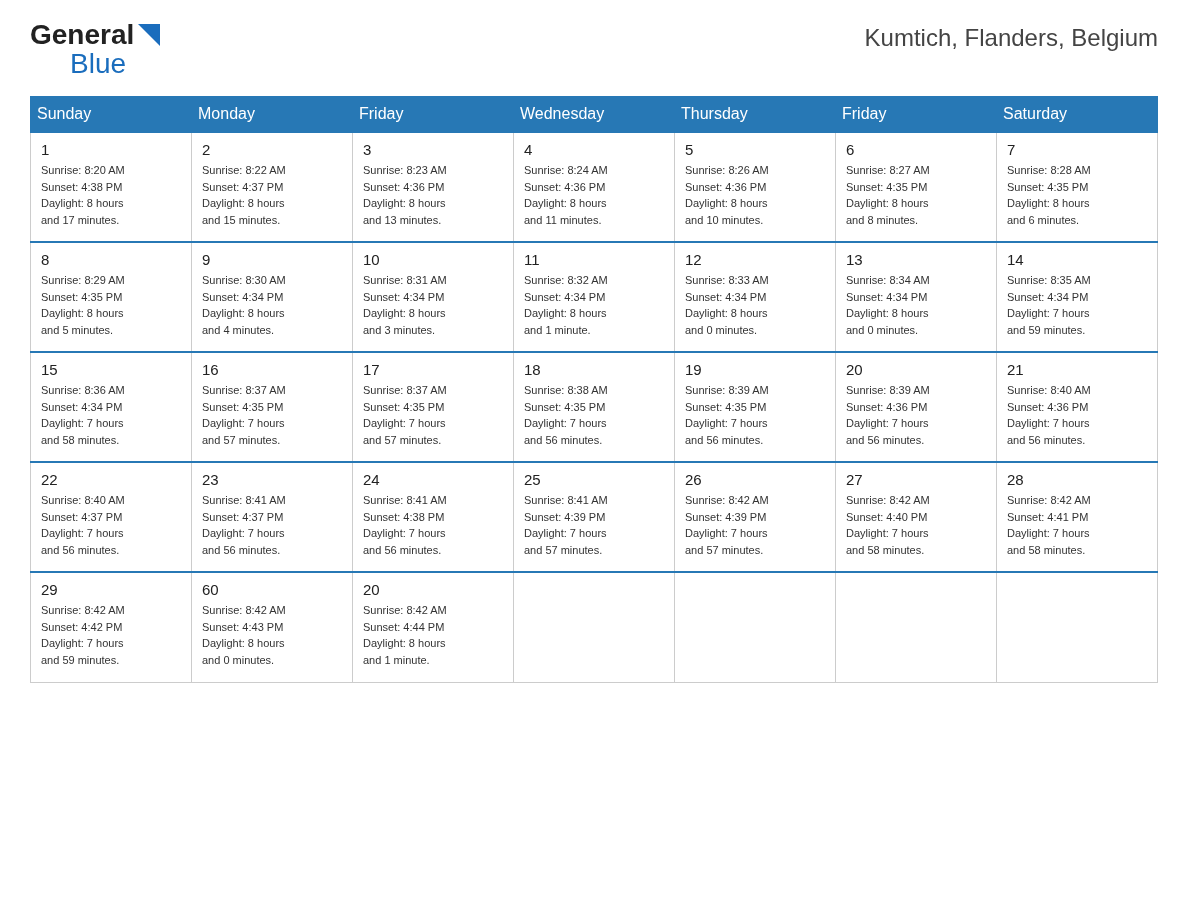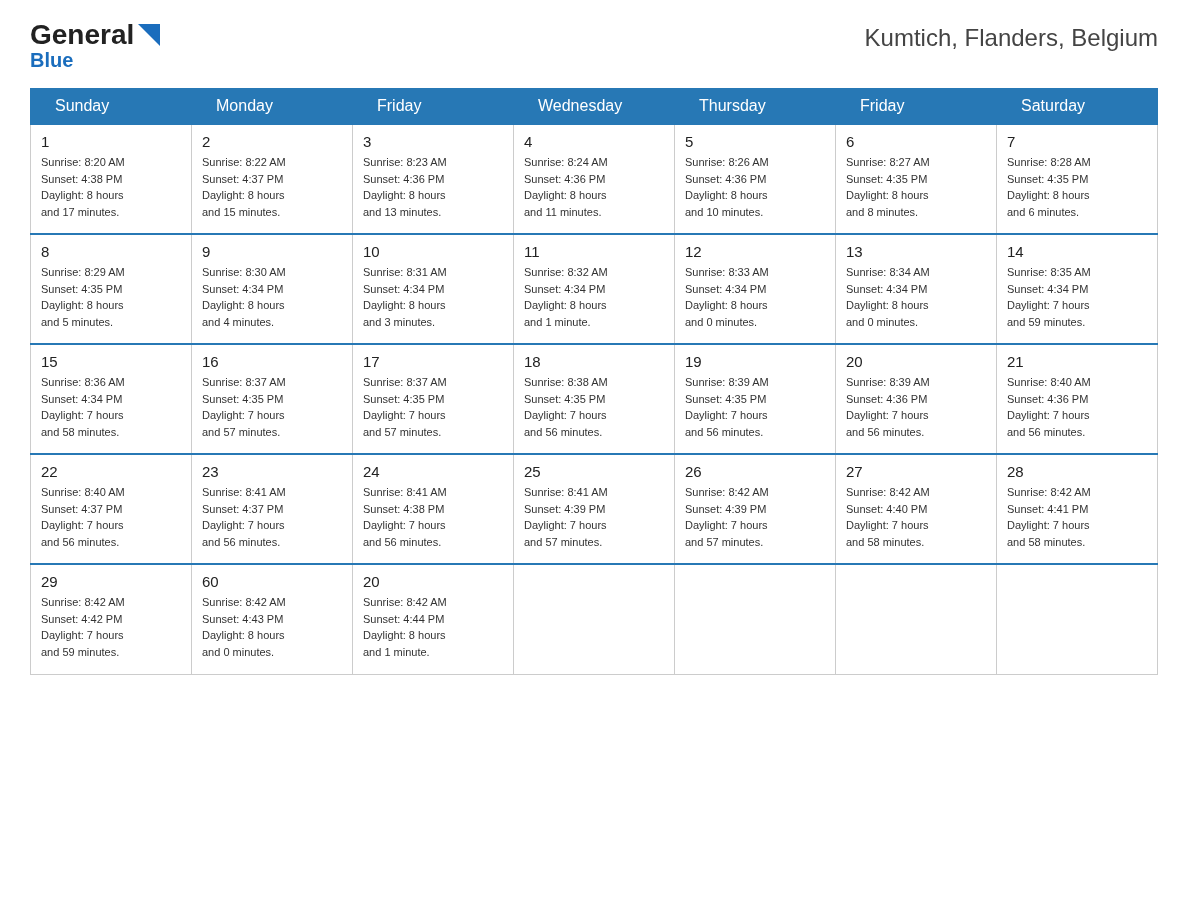--- a/index.html
+++ b/index.html
@@ -22,26 +22,27 @@
       flex-direction: column;
       align-items: flex-start;
     }
     .logo-general {
       font-size: 28px;
       font-weight: bold;
       color: #222;
       line-height: 1;
     }
     .logo-blue {
-      font-size: 20px;
-      font-weight: bold;
+      font-size: 28px;
+      font-weight: normal;
       color: #1a6dbd;
       line-height: 1;
       display: flex;
       align-items: center;
+      margin-left: 40px;
     }
     .title-area {
       text-align: right;
     }
     .month-title {
       font-size: 52px;
       font-weight: bold;
       color: #222;
       line-height: 1.1;
     }
@@ -51,21 +52,21 @@
       margin-top: 4px;
     }
     .calendar-table {
       width: 100%;
       border-collapse: collapse;
       table-layout: fixed;
     }
     .calendar-table th {
       background-color: #2778b5;
       color: #fff;
-      padding: 8px 24px;
+      padding: 8px 6px;
       font-size: 16px;
       font-weight: normal;
       text-align: left;
       border: 1px solid #2778b5;
     }
     .calendar-table td {
       vertical-align: top;
       padding: 8px 10px;
       border: 1px solid #ccc;
       font-size: 13px;

